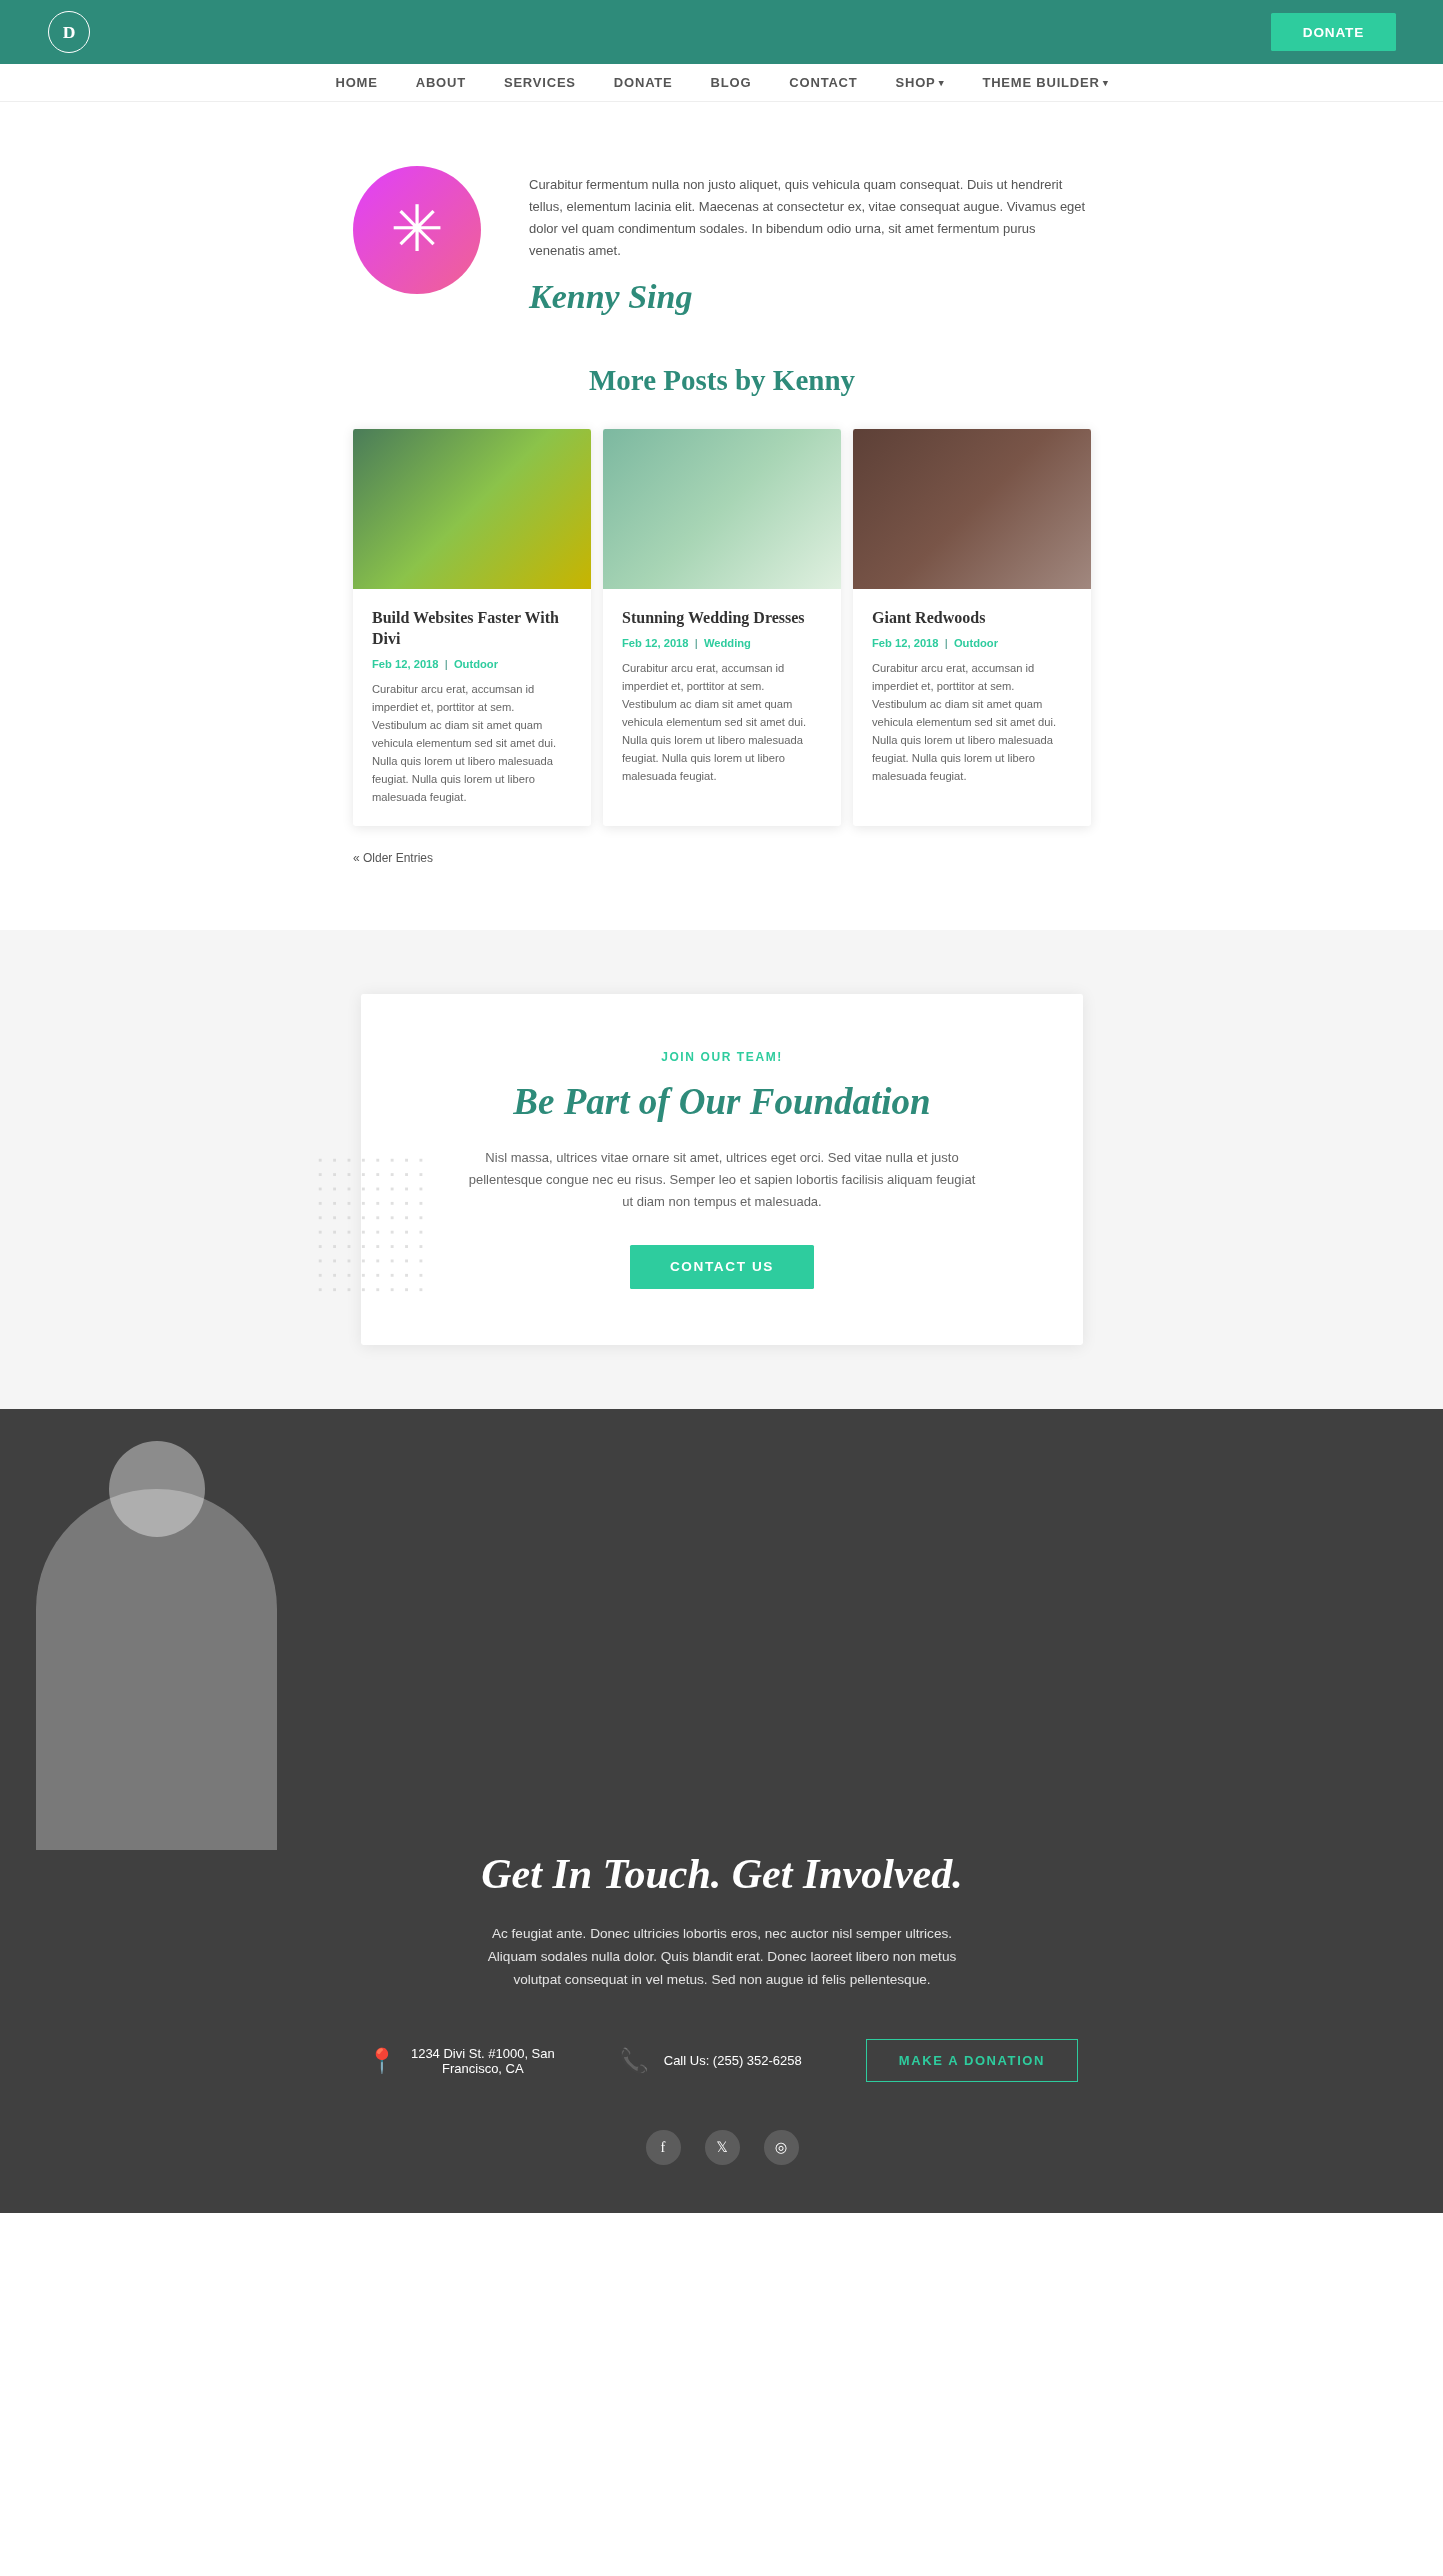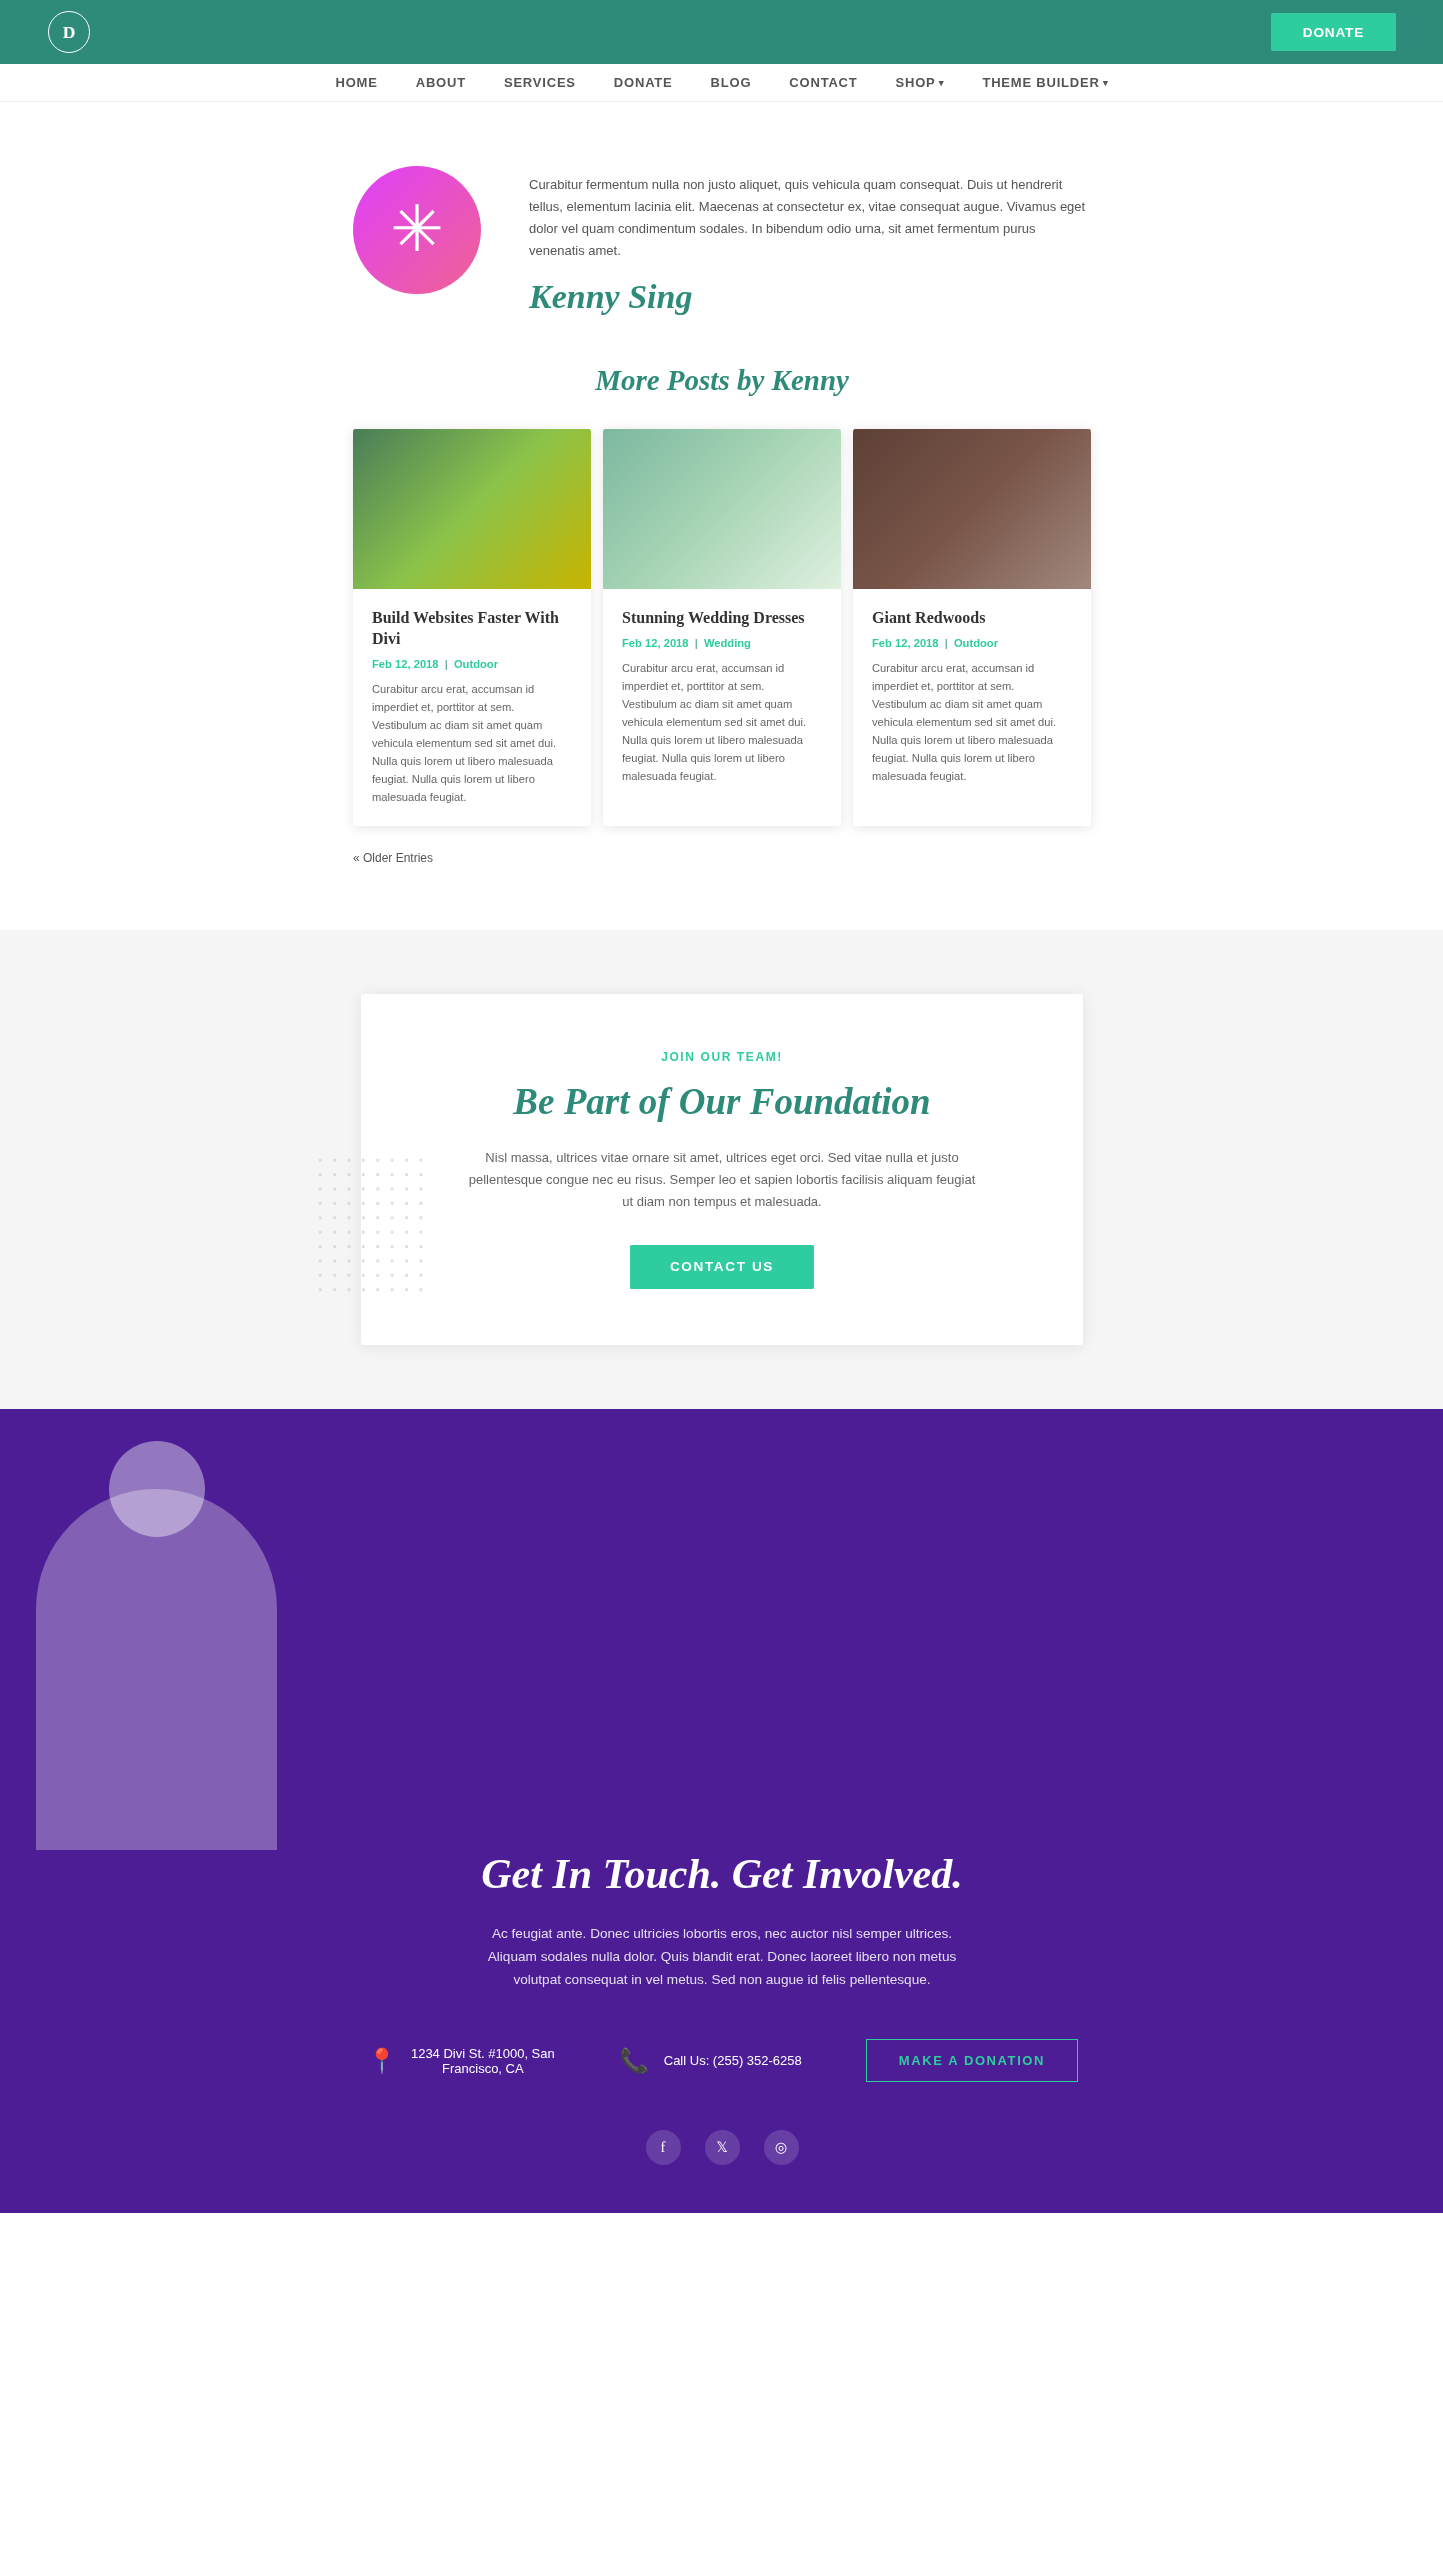--- a/index.html
+++ b/index.html
@@ -96,21 +96,20 @@
     
     .more-posts-section {
       max-width: 802px;
       margin: 0 auto 64px;
       padding: 0 32px;
     }
     .more-posts-title {
       text-align: center;
       color: #2e8b7a;
       font-size: 29px;
-      font-style: italic;
       margin-bottom: 32px;
     }
     .posts-grid {
       display: grid;
       grid-template-columns: repeat(3, 1fr);
       gap: 12px;
     }
     .post-card {
       background: #fff;
       box-shadow: 0 1.6px 12px rgba(0,0,0,0.1);
@@ -214,21 +213,21 @@
       bottom: 48px;
       width: 112px;
       height: 144px;
       background-image: radial-gradient(circle, #ccc 1.6px, transparent 1.6px);
       background-size: 14.4px 14.4px;
       opacity: 0.6;
     }
 
     
     .footer-teal {
-      background: #4c1d95;
+      background: #404040;
       padding: 80px 36px 48px;
       text-align: center;
       color: #fff;
       position: relative;
       overflow: hidden;
       min-height: 481px;
     }
     .footer-title {
       font-size: 42px;
       font-style: italic;

